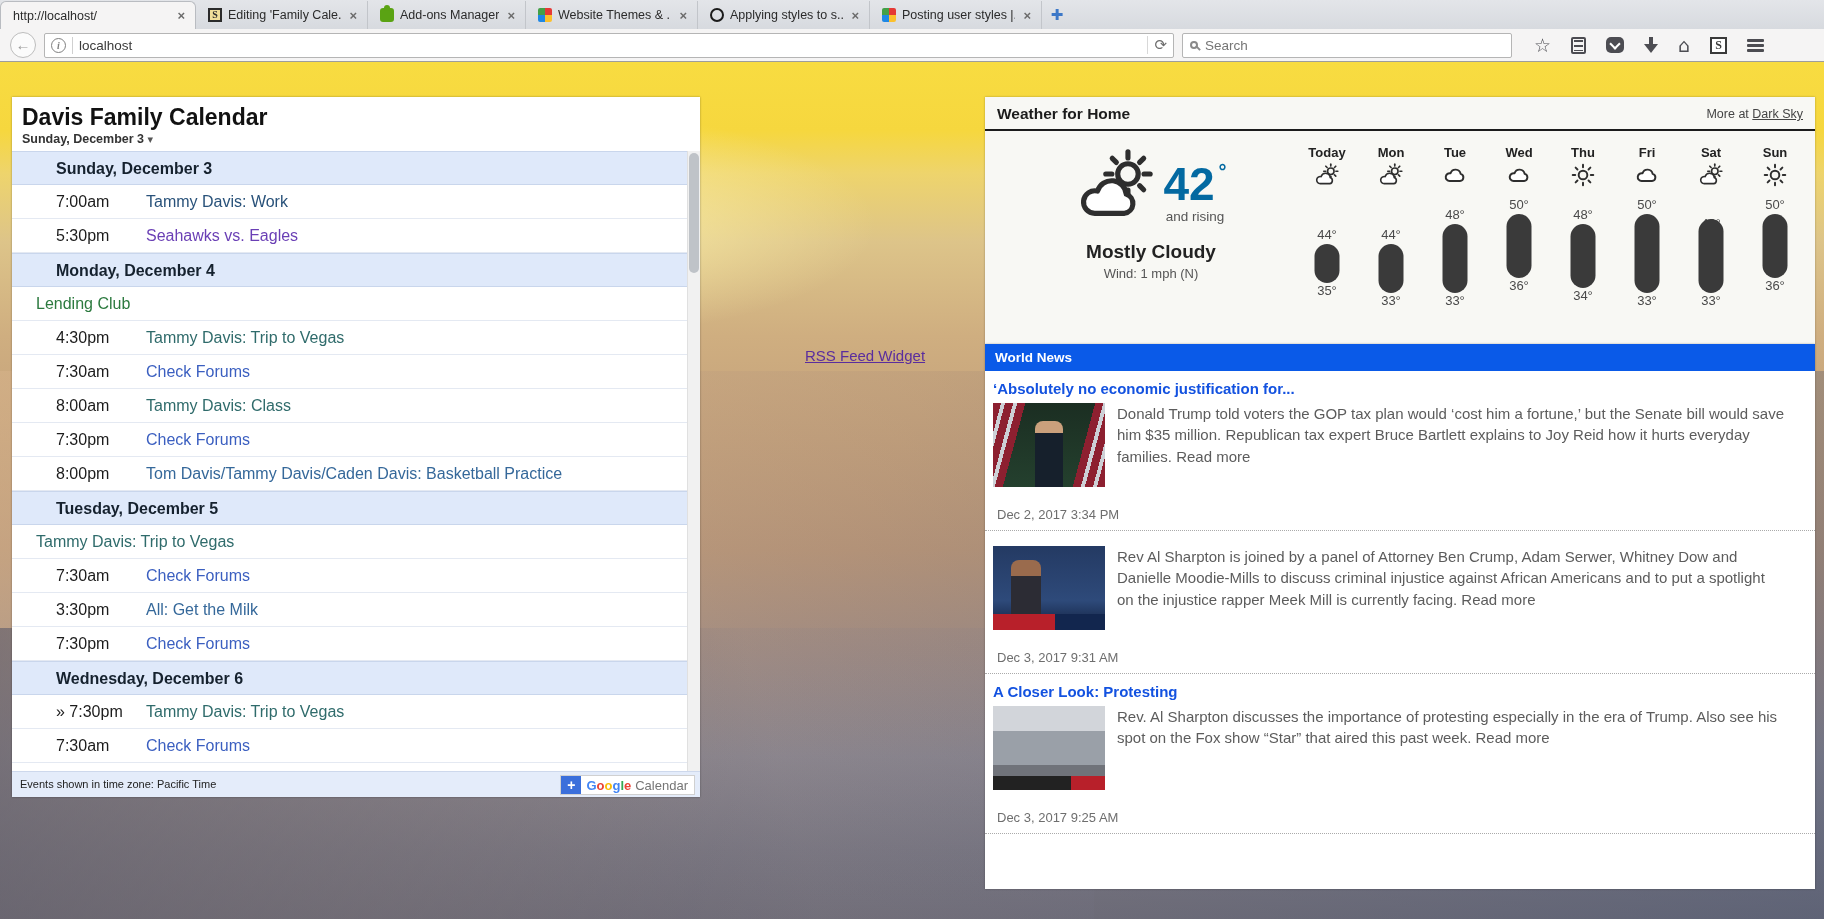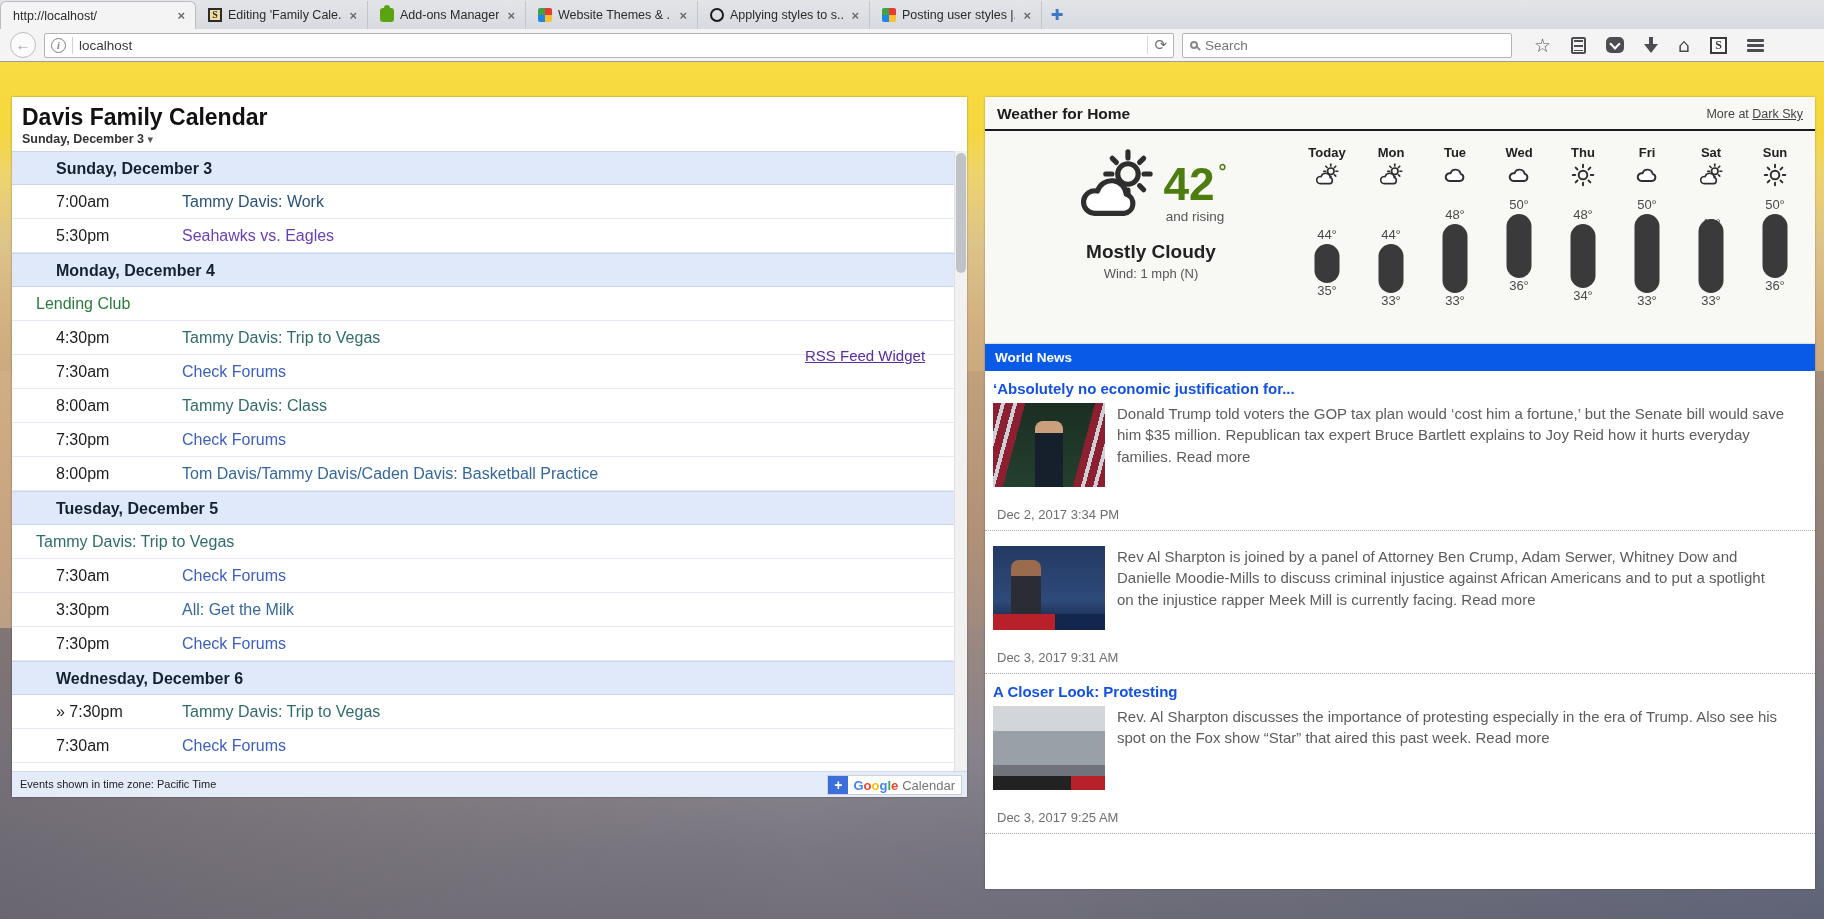--- a/index.html
+++ b/index.html
@@ -67,31 +67,31 @@
           background:linear-gradient(180deg,#f8dc41 0%,#f6d73e 8%,#eed46c 13%,#ddc489 21%,#cfae80 32%,
                      #c3a17b 44%,#b59478 57%,#9d8b85 69%,#848594 81%,#6d7183 92%,#626678 100%); }
   .dune1 { position:absolute; left:0; top:36%; width:100%; height:64%;
            background:linear-gradient(115deg,rgba(214,178,138,.55) 0%,rgba(170,140,120,.25) 45%,rgba(90,95,115,.45) 100%); }
   .dune2 { position:absolute; left:0; bottom:0; width:60%; height:34%;
            background:linear-gradient(75deg,rgba(70,75,100,.55),rgba(120,120,140,.1) 70%); }
   .glow { position:absolute; left:14%; top:6%; width:34%; height:26%; border-radius:50%;
           background:radial-gradient(closest-side,rgba(255,244,170,.8),rgba(255,244,170,0)); }
 
   
-  .calendar { position:absolute; left:12px; top:97px; width:955px; height:700px; background:#fff;
+  .calendar { position:absolute; left:12px; top:97px; width:688px; height:700px; background:#fff;
               box-shadow:0 0 2px rgba(0,0,0,.35); }
   .cal-head { padding:7px 10px 3px; }
   .cal-title { font-size:23px; font-weight:bold; color:#111; line-height:26px; }
   .cal-sub { font-size:12.5px; font-weight:bold; color:#333; margin-top:2px; }
   .cal-sub .dd { color:#555; font-family:"DejaVu Sans",sans-serif; font-size:11px; }
   .cal-list { position:absolute; left:0; top:54px; right:13px; bottom:26px; overflow:hidden; }
   .cal-date { height:34px; line-height:33px; background:#dfe9fa; border-top:1px solid #c9d6ec;
               border-bottom:1px solid #c9d6ec; font-size:16px; font-weight:bold; color:#15212e; padding-left:44px; }
   .cal-row { height:34px; line-height:33px; display:flex; border-bottom:1px solid #e4e9f2;
-             font-size:16px; padding-left:44px;gap:36px; }
+             font-size:16px; padding-left:44px; }
   .cal-time { width:90px; color:#1c1c1c; flex:0 0 90px; }
   .cal-row.allday { padding-left:24px; }
   .cal-scroll { position:absolute; right:0; top:54px; bottom:26px; width:13px; background:#f1f1f1; border-left:1px solid #e0e0e0; }
   .cal-thumb { position:absolute; left:1px; top:2px; width:10px; height:120px; background:#bfc3c8; border-radius:5px; }
   .cal-foot { position:absolute; left:0; bottom:0; width:100%; height:26px; background:#e4ecfa;
               border-top:1px solid #cdd8ec; font-size:11px; color:#222; line-height:25px; padding-left:8px; }
   .gcal-badge { position:absolute; right:5px; top:3px; height:20px; background:#fff; border:1px solid #d0d0d0;
                 display:flex; align-items:center; padding-right:6px; }
   .gcal-plus { width:20px; height:18px; background:#3b6fdb; color:#fff; font:bold 14px/18px "Liberation Sans",sans-serif;
                text-align:center; margin-right:5px; }
@@ -105,21 +105,21 @@
             border-bottom:2px solid #1c1c1c; }
   .w-title { font-size:15.5px; font-weight:bold; color:#1c1c1c; }
   .w-more { font-size:12.5px; color:#444; }
   .w-more a { color:#444; text-decoration:underline; }
   .w-body { display:flex; padding-top:14px; }
   .w-left { width:310px; padding-left:22px; }
   .w-now { display:flex; align-items:center; justify-content:center; gap:6px; }
   .w-bigicon { width:82px; height:82px; }
   .w-bigicon svg { width:82px; height:82px; }
   .w-tempwrap { text-align:center; }
-  .w-temp { font-size:46px; font-weight:bold; color:#4d7c0f; line-height:46px; }
+  .w-temp { font-size:46px; font-weight:bold; color:#0369a1; line-height:46px; }
   .w-temp .deg { font-size:20px; vertical-align:22px; margin-left:4px; }
   .w-trend { font-size:13.5px; color:#555; margin-top:2px; }
   .w-cond { font-size:19px; font-weight:bold; color:#222; text-align:center; margin-top:14px; }
   .w-wind { font-size:13px; color:#555; text-align:center; margin-top:3px; }
   .w-forecast { flex:1; display:flex; padding-right:8px; }
   .fcol { flex:1; text-align:center; }
   .fday { font-size:13px; font-weight:bold; color:#222; }
   .ficon { height:26px; margin-top:2px; }
   .ficon svg { width:26px; height:26px; }
   .fgraph { position:relative; height:132px; margin-top:4px; }

